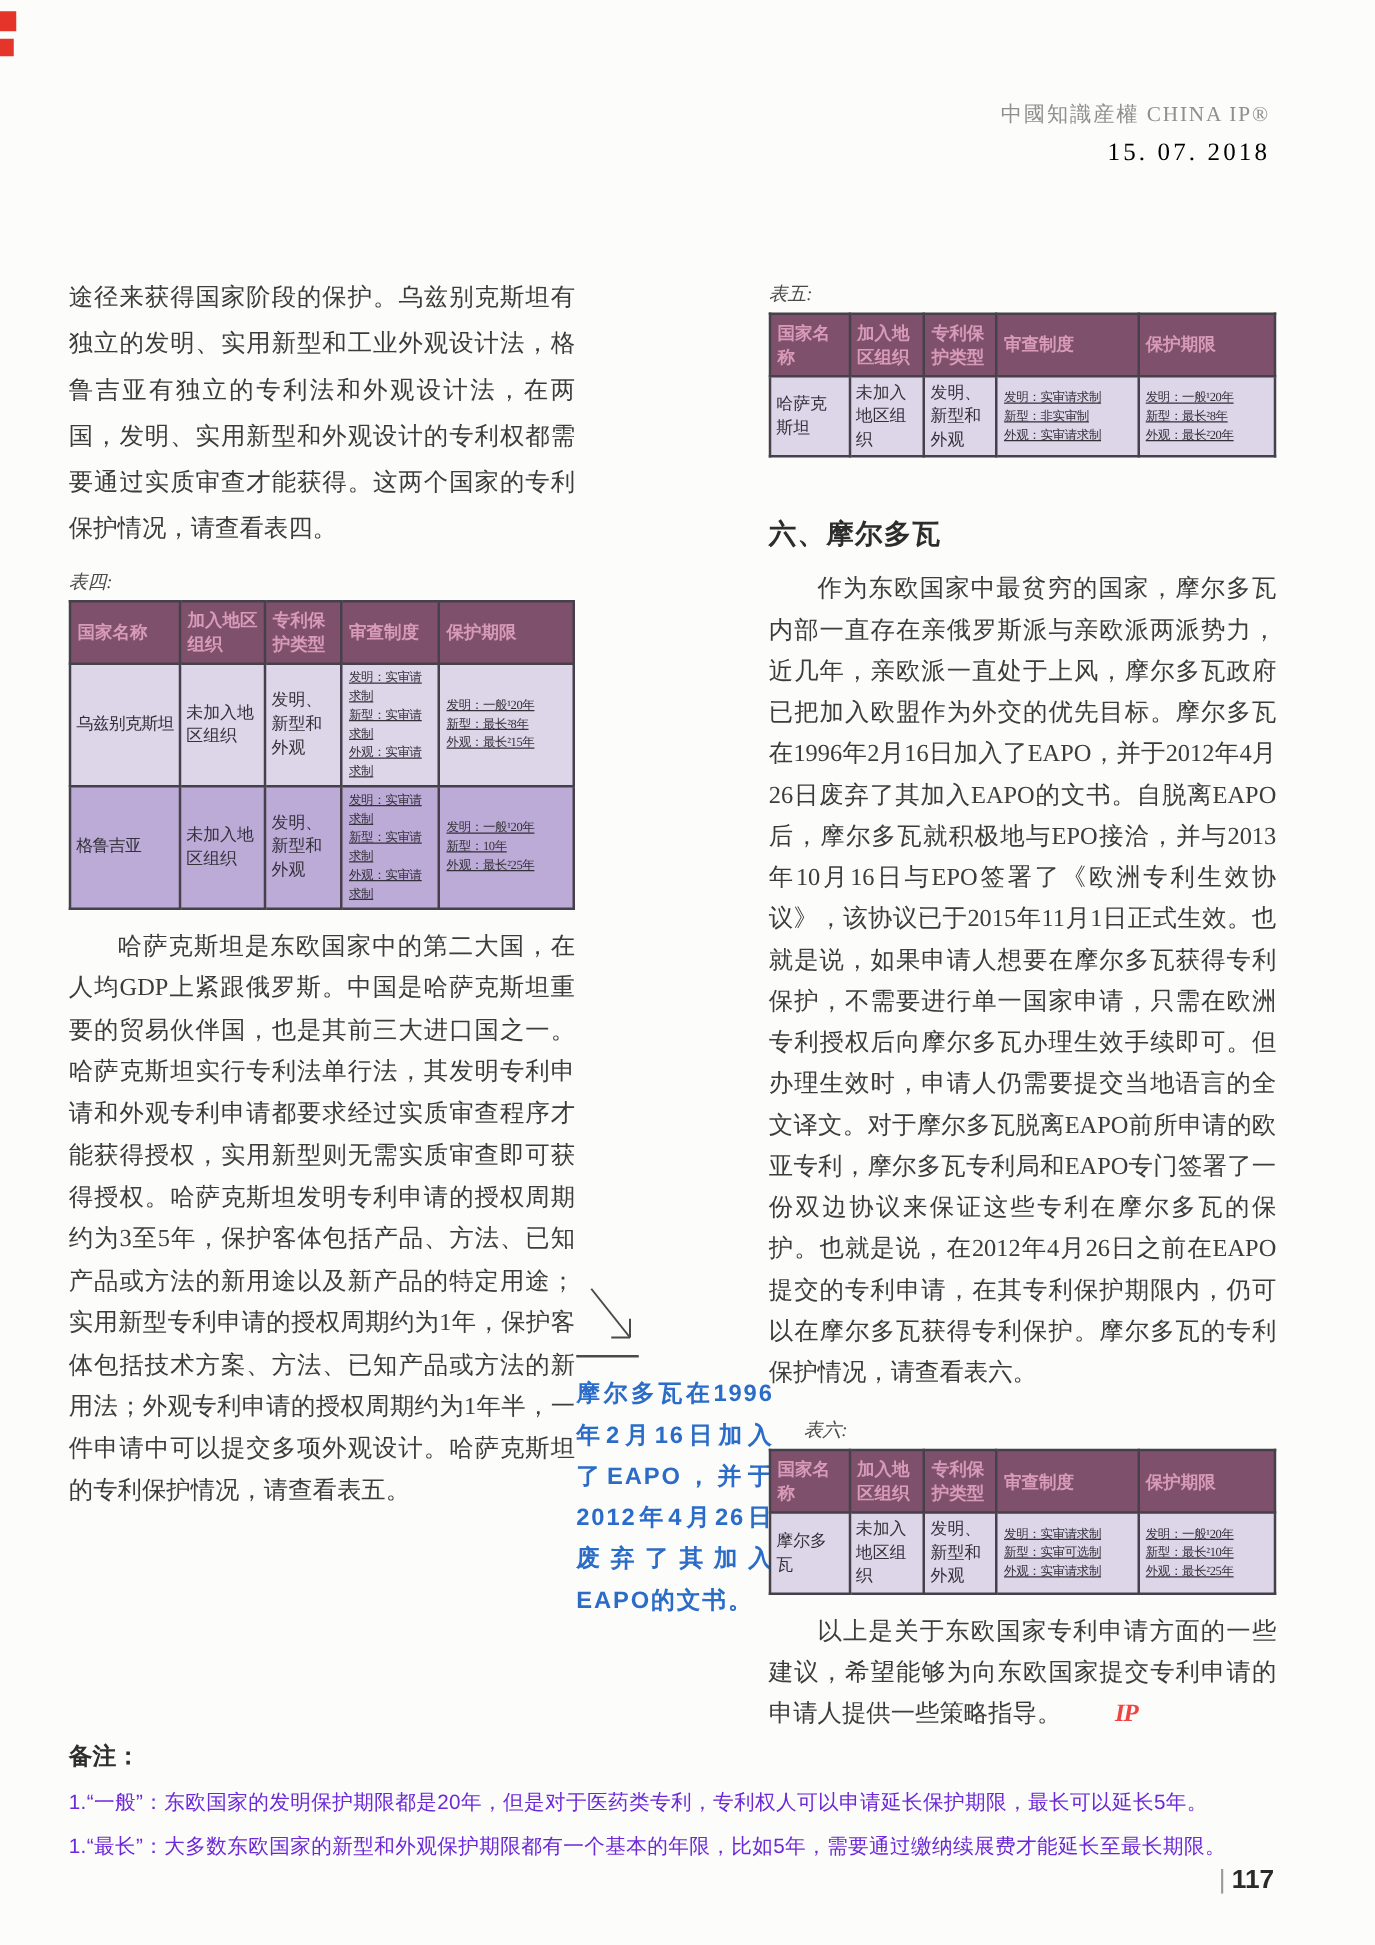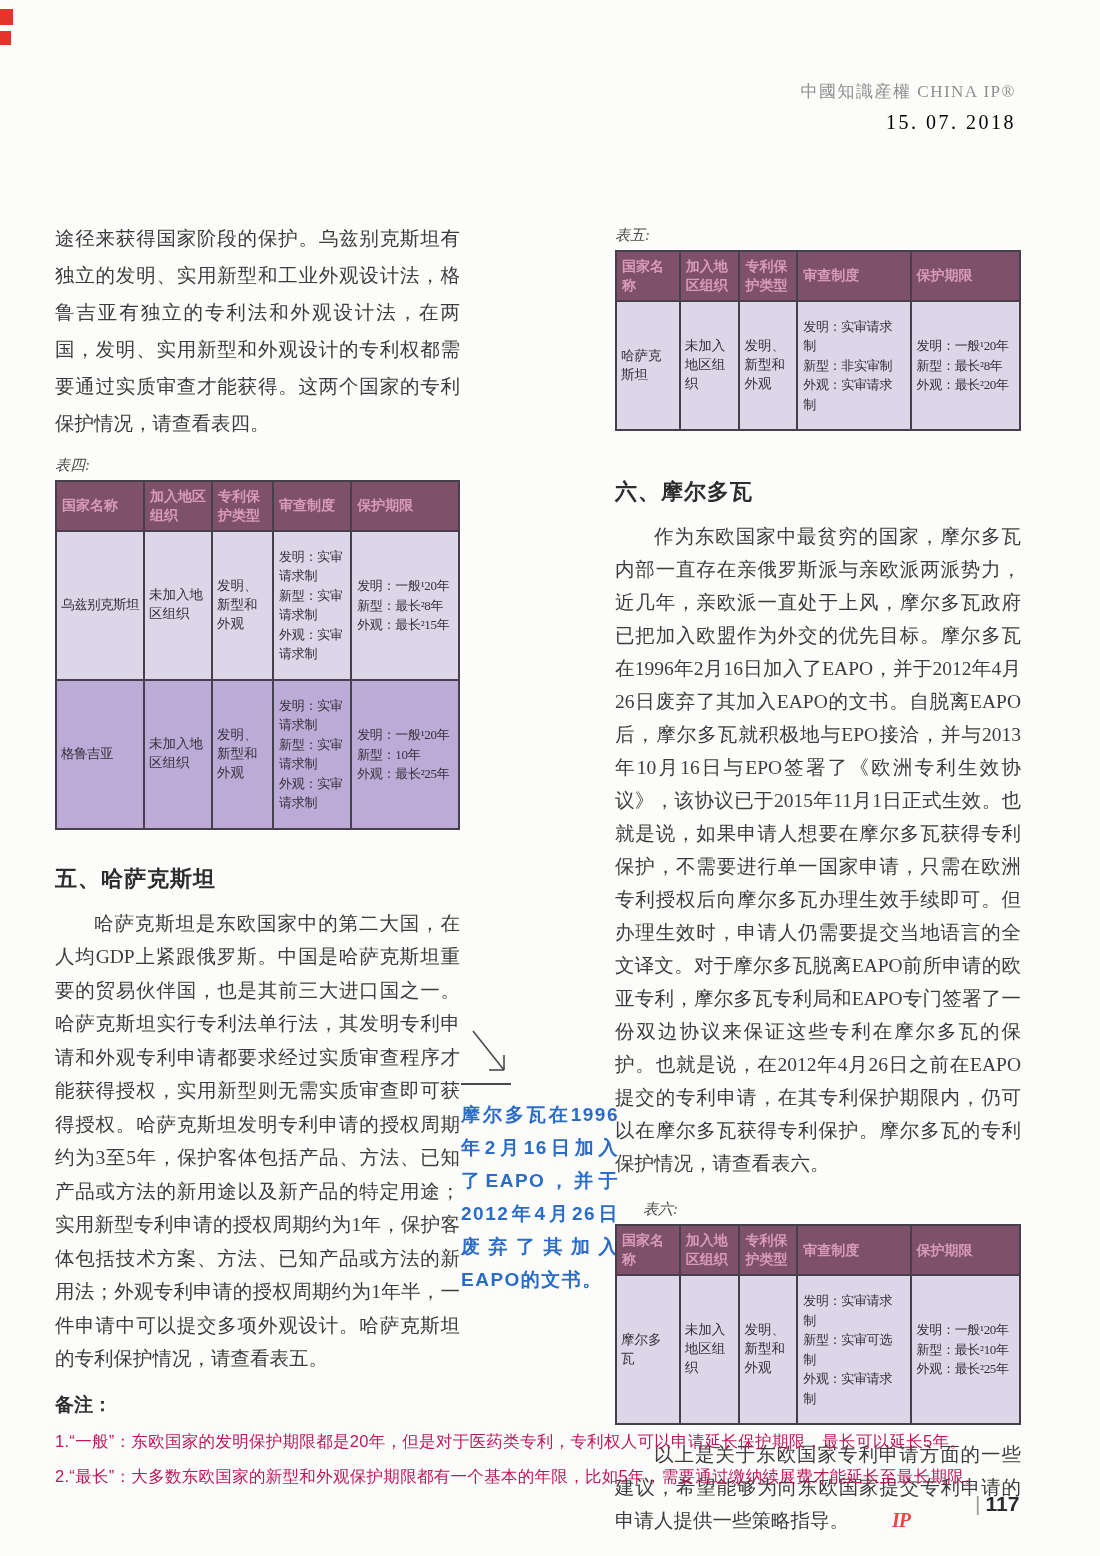--- a/index.html
+++ b/index.html
@@ -48,21 +48,21 @@
     background:#7f506b;color:#d79ab8;
     font-family:"Liberation Sans","DejaVu Sans",sans-serif;
     font-weight:600;font-size:14px;text-align:left;
     padding:5px 5px;line-height:1.35;vertical-align:middle;
   }
   .ptable td{vertical-align:middle;color:#33313a;}
   .r-light td{background:#dcd6e8;}
   .r-dark td{background:#bcabd6;}
   td.cc{font-size:13.5px;padding:3px 4px;line-height:1.4;}
   td.cname{white-space:nowrap;letter-spacing:-0.5px;}
-  td.ml{font-size:13px;padding:15px 5px;line-height:1.5;white-space:pre-line;letter-spacing:-0.3px;}
+  td.ml{font-size:10px;padding:3px 5px;line-height:1.5;white-space:pre-line;letter-spacing:-0.3px;text-decoration:underline;}
   .t4 col.c1{width:82px;} .t4 col.c2{width:70px;} .t4 col.c3{width:62px;}
   .t4 col.c4{width:80px;} .t4 col.c5{width:111px;}
   .t56 col.c1{width:64px;} .t56 col.c2{width:60px;} .t56 col.c3{width:58px;}
   .t56 col.c4{width:114px;} .t56 col.c5{width:110px;}
   .mt-label{margin-top:14px;}
   .mt-sec{margin-top:34px;}
   .mt-body{margin-top:13px;}
   .mt-label2{margin-top:20px;margin-left:28px;}
   
   #callout{position:absolute;left:461px;top:1030px;width:158px;}
@@ -76,21 +76,21 @@
   
   .ip-logo{
     display:inline-block;color:#ef4444;font-weight:700;font-style:italic;
     font-size:20px;letter-spacing:-1px;margin-left:4px;
     font-family:"Liberation Serif","DejaVu Serif",serif;
   }
   
   #notes{position:absolute;left:55px;top:1392px;width:965px;
     font-family:"Liberation Sans","DejaVu Sans",sans-serif;}
   .notes-title{font-weight:700;font-size:19px;color:#2e2e2e;margin:0;}
-  .note-item{font-size:16.5px;color:#be185d;margin:13px 0 0 0;letter-spacing:0.3px;}
+  .note-item{font-size:16.5px;color:#6d28d9;margin:13px 0 0 0;letter-spacing:0.3px;}
   
   #pagenum{position:absolute;left:975px;top:1492px;
     font-family:"Liberation Sans","DejaVu Sans",sans-serif;
     font-size:21px;font-weight:700;color:#2b2b2b;}
   #pagenum .bar{font-weight:400;color:#9a9a9a;margin-right:5px;}
 </style>
 </head>
 <body>
 
 <div class="page">
@@ -144,21 +144,20 @@
           <td class="ml">发明：实审请求制
 新型：实审请求制
 外观：实审请求制</td>
           <td class="ml">发明：一般¹20年
 新型：10年
 外观：最长²25年</td>
         </tr>
       </tbody>
     </table>
 
-    <h2 class="sec-title mt-sec">五、哈萨克斯坦</h2>
     <p class="body-text tight indent mt-body">哈萨克斯坦是东欧国家中的第二大国，在人均GDP上紧跟俄罗斯。中国是哈萨克斯坦重要的贸易伙伴国，也是其前三大进口国之一。哈萨克斯坦实行专利法单行法，其发明专利申请和外观专利申请都要求经过实质审查程序才能获得授权，实用新型则无需实质审查即可获得授权。哈萨克斯坦发明专利申请的授权周期约为3至5年，保护客体包括产品、方法、已知产品或方法的新用途以及新产品的特定用途；实用新型专利申请的授权周期约为1年，保护客体包括技术方案、方法、已知产品或方法的新用法；外观专利申请的授权周期约为1年半，一件申请中可以提交多项外观设计。哈萨克斯坦的专利保护情况，请查看表五。</p>
   </div>
 
   <div id="callout">
     <svg width="52" height="46" viewBox="0 0 52 46">
       <line x1="12" y1="1" x2="43" y2="40" stroke="#4a4a4a" stroke-width="1.6"></line>
       <line x1="43" y1="40" x2="43" y2="25" stroke="#4a4a4a" stroke-width="1.6"></line>
       <line x1="43" y1="40" x2="28" y2="40" stroke="#4a4a4a" stroke-width="1.6"></line>
     </svg>
     <div class="callout-rule"></div>
@@ -236,18 +235,18 @@
         </tr>
       </tbody>
     </table>
 
     <p class="body-text tight2 indent mt-body"><span>以上是关于东欧国家专利申请方面的一些建议，希望能够为向东欧国家提交专利申请的申请人提供一些策略指导。</span><span class="ip-logo">IP</span></p>
   </div>
 
   <div id="notes">
     <p class="notes-title">备注：</p>
     <p class="note-item">1.“一般”：东欧国家的发明保护期限都是20年，但是对于医药类专利，专利权人可以申请延长保护期限，最长可以延长5年。</p>
-    <p class="note-item">2.“最长”：大多数东欧国家的新型和外观保护期限都有一个基本的年限，比如5年，需要通过缴纳续展费才能延长至最长期限。</p>
+    <p class="note-item">1.“最长”：大多数东欧国家的新型和外观保护期限都有一个基本的年限，比如5年，需要通过缴纳续展费才能延长至最长期限。</p>
   </div>
 
   <div id="pagenum"><span class="bar">|</span><span>117</span></div>
 
 </div>
 
 </body></html>

